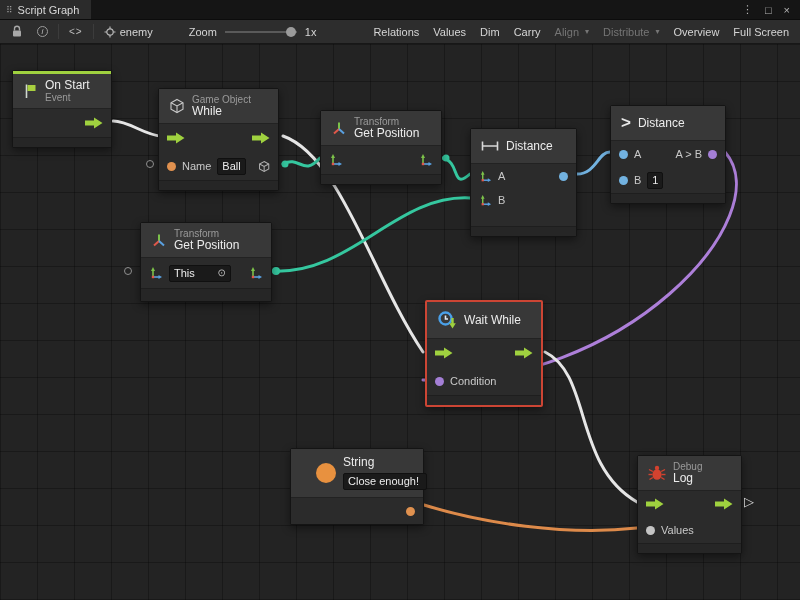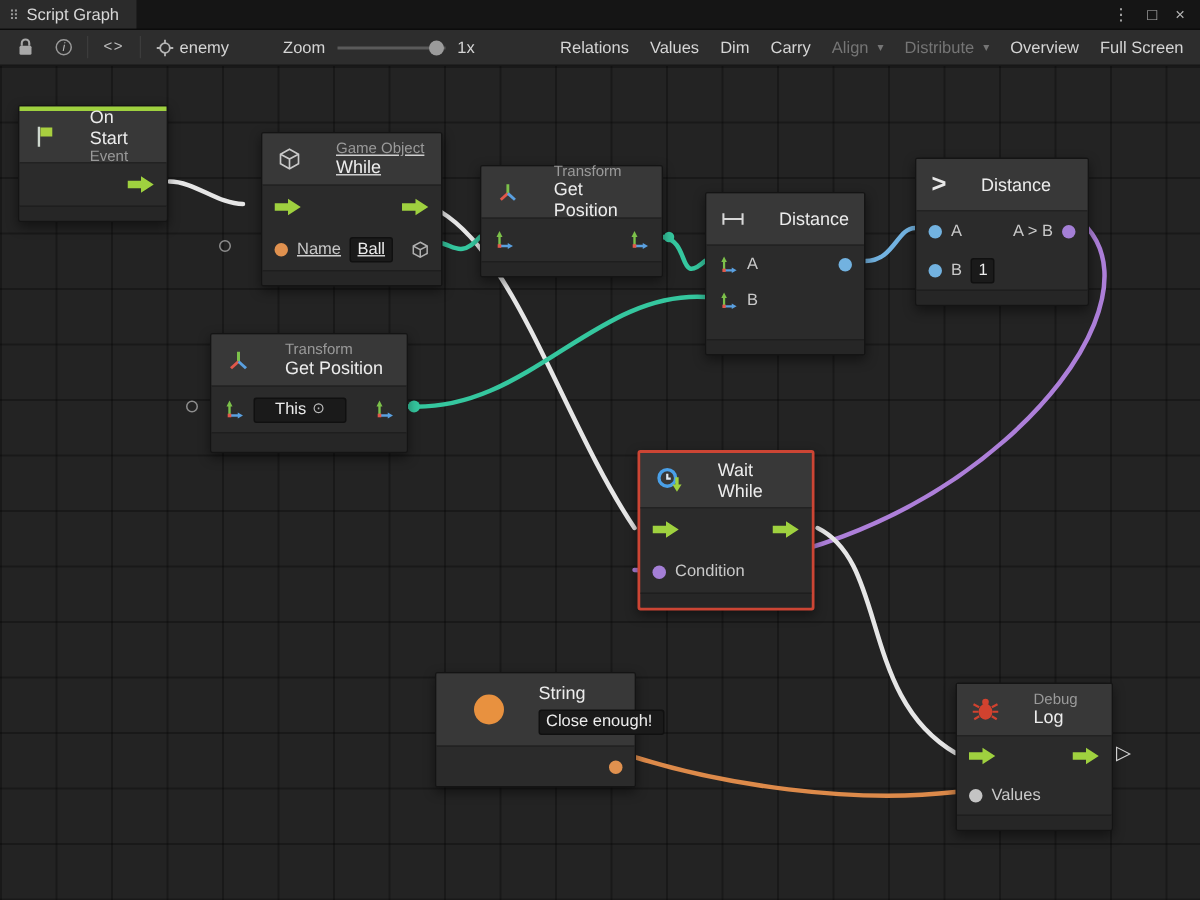--- a/index.html
+++ b/index.html
@@ -59,21 +59,21 @@
   svg.wires { position: absolute; left: 0; top: 0; }
 
   
   .node {
     position: absolute; background: #2b2b2b; border: 1px solid #141414; border-radius: 2px;
     box-shadow: 0 3px 8px rgba(0,0,0,0.45); font-size: 11px; color: #cfcfcf;
   }
   .node.selected { border: 2px solid #cc4534; }
   .event-stripe { height: 3px; background: #9fd13f; }
   .n-header {
-    display: flex; align-items: center; gap: 23px; padding: 5px 10px; height: 34px; background: #383838;
+    display: flex; align-items: center; gap: 7px; padding: 5px 10px; height: 34px; background: #383838;
   }
   .n-header.tall { height: 36px; }
   .n-titles { display: flex; flex-direction: column; line-height: 1.1; }
   .n-cat { font-size: 10px; color: #9a9a9a; }
   .n-title { font-size: 12px; color: #ececec; }
   .ports { background: #2b2b2b; border-top: 1px solid #222; }
   .prow { display: flex; align-items: center; gap: 6px; padding: 0 8px; height: 28px; }
   .prow.short { height: 24px; }
   .prow .spacer { flex: 1; }
   .n-footer { height: 10px; background: #262626; border-top: 1px solid #1e1e1e; }
@@ -208,21 +208,21 @@
         <div class="prow">
           <span class="spacer"></span>
           <svg width="18" height="12" viewBox="0 0 18 12">
             <path d="M0,3.5 H9 V0.5 L17.5,6 L9,11.5 V8.5 H0 Z" fill="#9fd13f"></path>
           </svg>
         </div>
       </div>
       <div class="n-footer"></div>
     </div>
 
-    <div class="node" style="left:174px; top:44px; width:121px;text-decoration:underline;">
+    <div class="node" style="left:158px; top:44px; width:121px;">
       <div class="n-header">
         <svg width="16" height="16" viewBox="0 0 16 16" fill="none" stroke="#c9c9c9" stroke-width="1.1">
           <path d="M8,1.5 L14,4.8 V11.2 L8,14.5 L2,11.2 V4.8 Z"></path>
           <path d="M2,4.8 L8,8 L14,4.8 M8,8 V14.5"></path>
         </svg>
         <div class="n-titles">
           <div class="n-cat">Game Object</div>
           <div class="n-title">While</div>
         </div>
       </div>
@@ -361,21 +361,21 @@
       </div>
       <div class="ports">
         <div class="prow" style="height:30px;">
           <svg width="14" height="14" viewBox="0 0 14 14">
             <path d="M4,11 V4" stroke="#7cc14a" stroke-width="1.6"></path>
             <path d="M4,1 L2,5 H6 Z" fill="#7cc14a"></path>
             <path d="M4,11 H10" stroke="#5aa0e0" stroke-width="1.6"></path>
             <path d="M13,11 L9.5,9 V13 Z" fill="#5aa0e0"></path>
             <rect x="2.8" y="9.8" width="2.4" height="2.4" fill="#e0584a"></rect>
           </svg>
-          <span class="field" style="min-width:62px; justify-content:center;">
+          <span class="field" style="min-width:62px; justify-content:space-between;">
             <span>This</span>
             <span class="picker">⊙</span>
           </span>
           <span class="spacer"></span>
           <svg width="14" height="14" viewBox="0 0 14 14">
             <path d="M4,11 V4" stroke="#7cc14a" stroke-width="1.6"></path>
             <path d="M4,1 L2,5 H6 Z" fill="#7cc14a"></path>
             <path d="M4,11 H10" stroke="#5aa0e0" stroke-width="1.6"></path>
             <path d="M13,11 L9.5,9 V13 Z" fill="#5aa0e0"></path>
             <rect x="2.8" y="9.8" width="2.4" height="2.4" fill="#e0584a"></rect>

